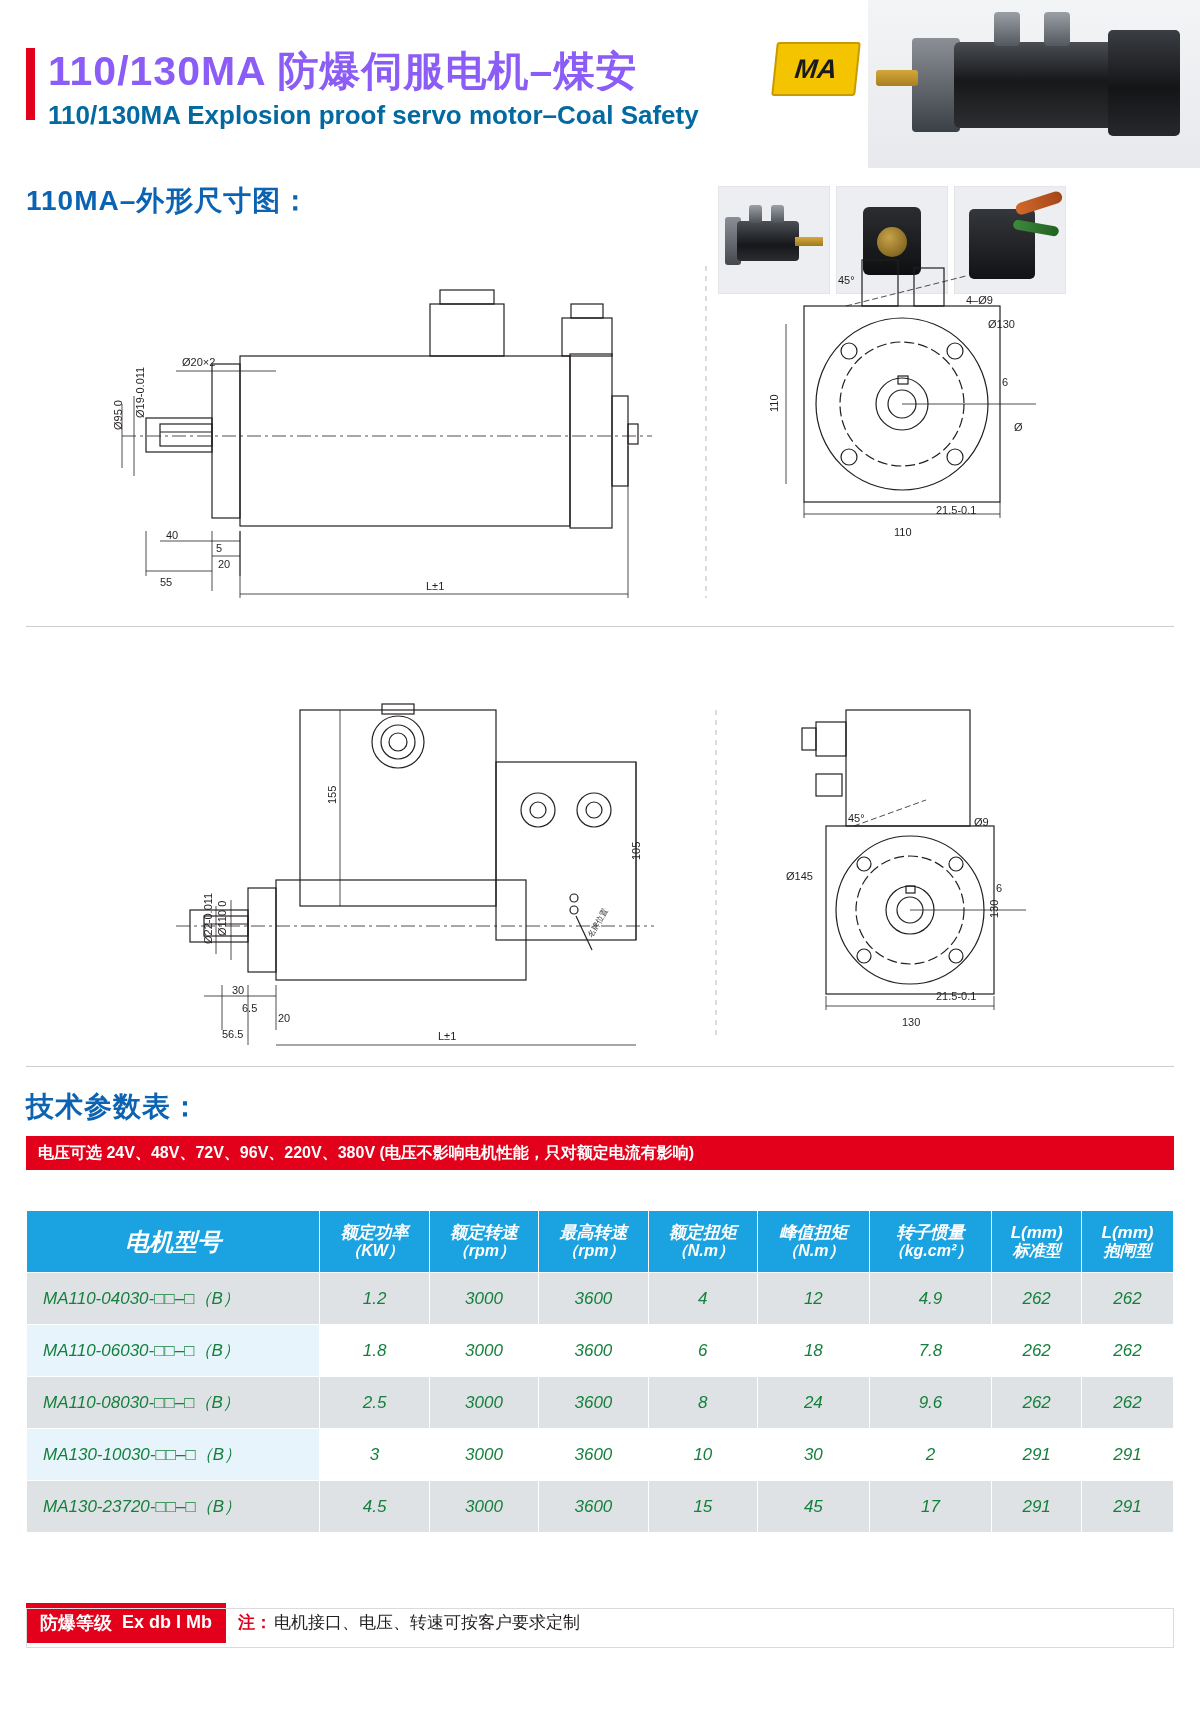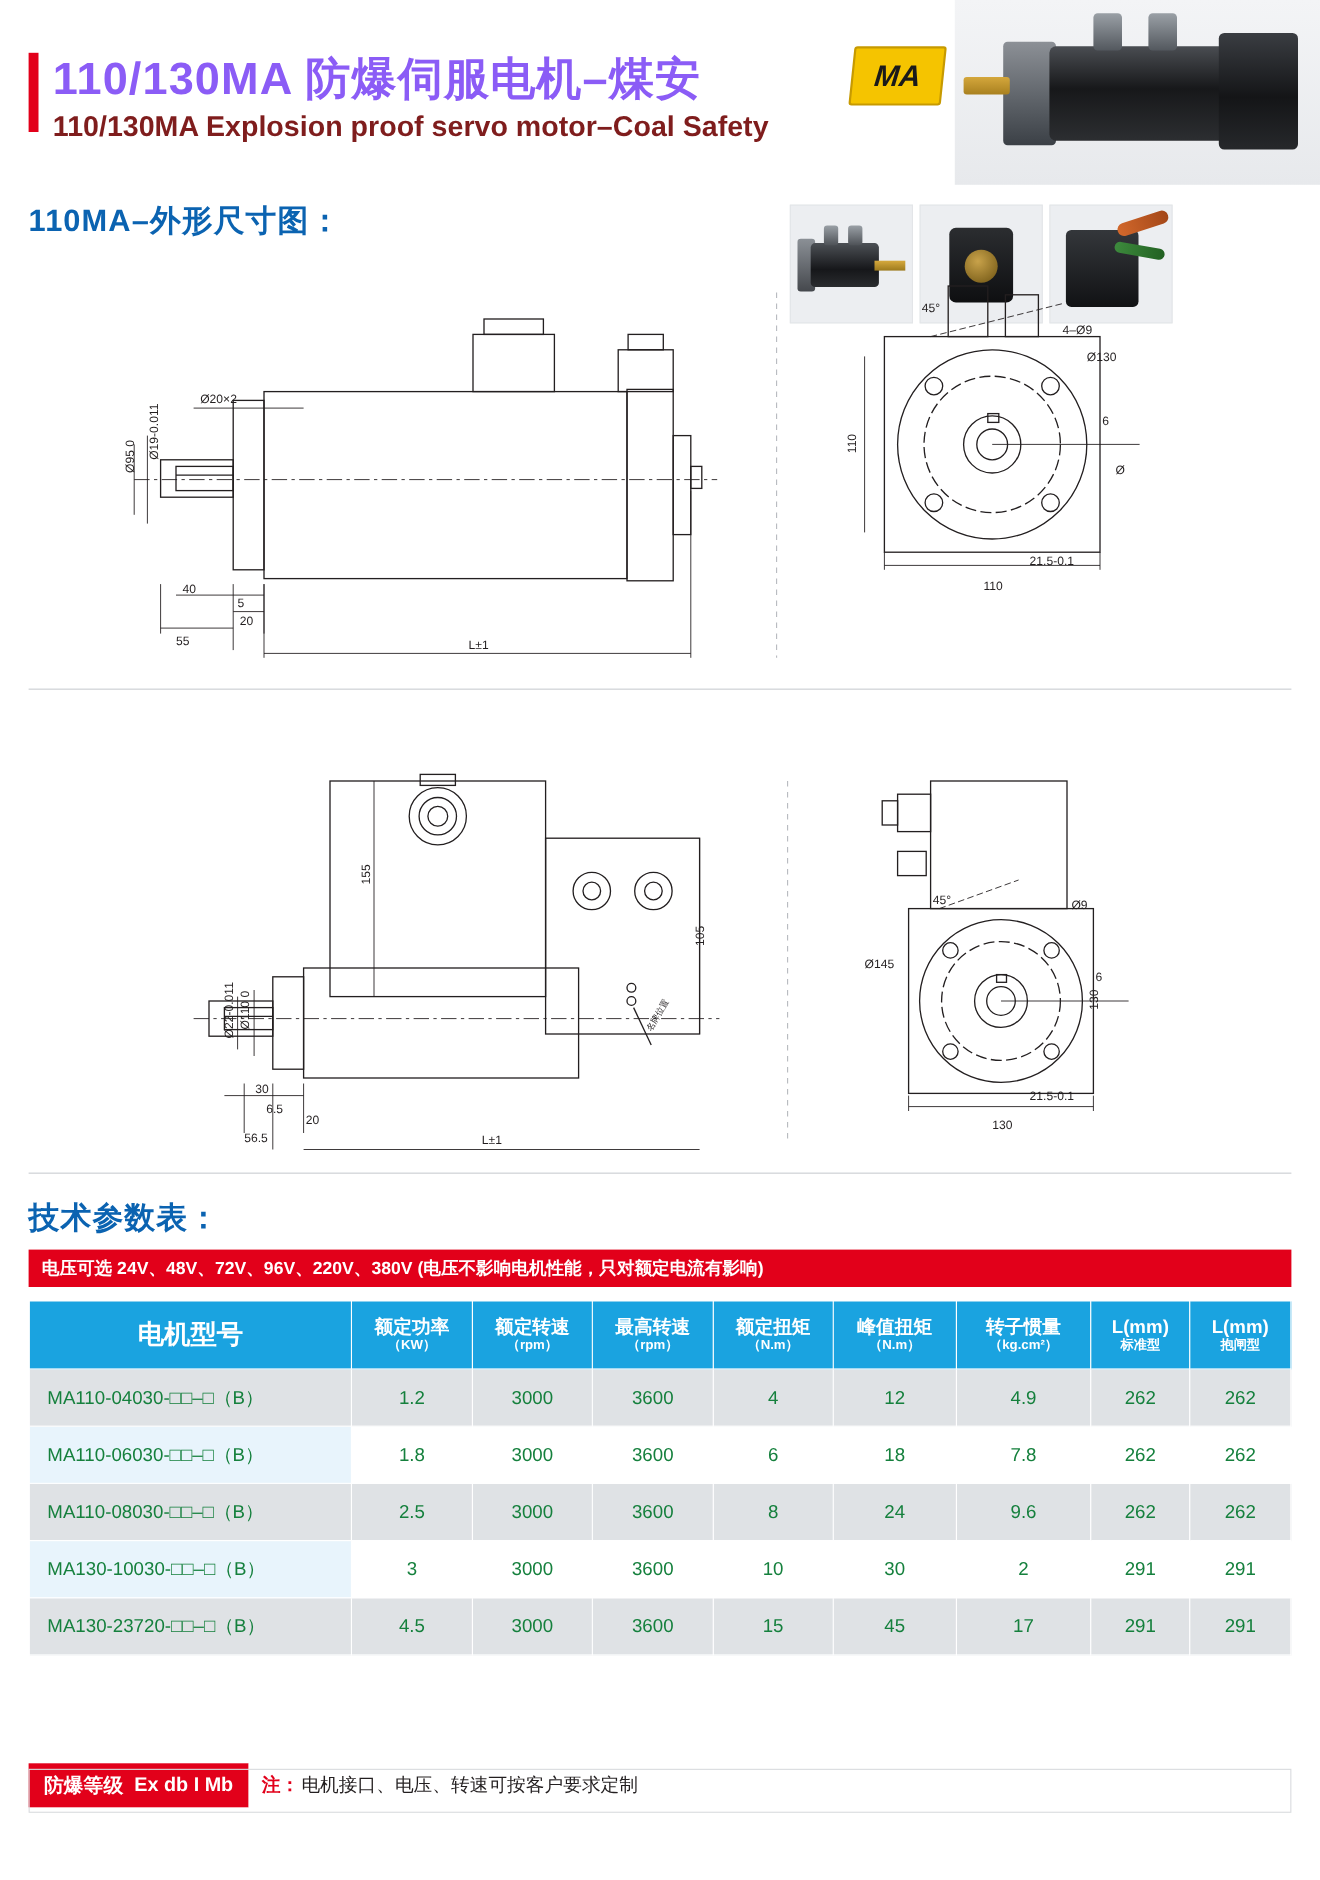--- a/index.html
+++ b/index.html
@@ -17,21 +17,21 @@
   
   .header { position:relative; height:162px; }
   .title-bar { position:absolute; left:0; top:48px; width:9px; height:72px; background:#e2001a; }
   .title-cn {
     position:absolute; left:22px; top:44px;
     font-size:41px; font-weight:bold; letter-spacing:1px;
     color:#8b5cf6; white-space:nowrap;
   }
   .title-en {
     position:absolute; left:22px; top:100px;
-    font-size:26px; font-weight:bold; color:#7f1d1d;
+    font-size:26px; font-weight:bold; color:#0369a1;
     letter-spacing:0px; white-space:nowrap;
   }
   .ma-badge {
     position:absolute; left:748px; top:42px;
     width:84px; height:54px; background:#f5c400;
     border:2px solid #c79a00; border-radius:3px;
     display:flex; align-items:center; justify-content:center;
     font-size:27px; font-weight:bold; font-style:italic; color:#1a1a1a;
     transform:skewX(-6deg);
   }
@@ -104,32 +104,32 @@
   .sec-params { position:absolute; left:26px; top:1088px;
     font-size:28px; font-weight:bold; color:#0b63b1; letter-spacing:1px; }
 
   .volt-bar {
     position:absolute; left:26px; top:1136px; width:1148px; height:34px;
     background:#e2001a; color:#ffffff; font-size:16px; font-weight:bold;
     display:flex; align-items:center; padding-left:12px; letter-spacing:0px;
   }
 
   table.spec {
-    position:absolute; left:26px; top:1182px; width:1148px;
-    border-collapse:collapse; font-size:16px;
+    position:absolute; left:26px; top:1210px; width:1148px;
+    border-collapse:collapse; font-size:16px;font-style:italic;
   }
   table.spec th, table.spec td {
     border:1px solid #ffffff; text-align:center; vertical-align:middle;
   }
   table.spec thead th {
     background:#1aa3e0; color:#ffffff; font-weight:bold;
     height:62px; line-height:1.15; font-size:17px;
   }
   table.spec thead th.model { font-size:24px; }
-  table.spec thead th small { font-size:12px; font-weight:bold; display:block; }
+  table.spec thead th small { font-size:16px; font-weight:bold; display:block; }
   table.spec tbody td { height:52px; font-size:17px; color:#15803d; }
   table.spec tbody tr:nth-child(odd) td { background:#dfe2e5; }
   table.spec tbody tr:nth-child(even) td { background:#ffffff; }
   table.spec tbody td.model-cell { background:#cfe6f7; text-align:left; padding-left:16px; font-size:17px; }
   table.spec tbody tr:nth-child(even) td.model-cell { background:#e8f4fc; }
 
   .footer-bar {
     position:absolute; left:26px; top:1608px; width:1148px; height:29px;
     display:flex; align-items:center;
   }

